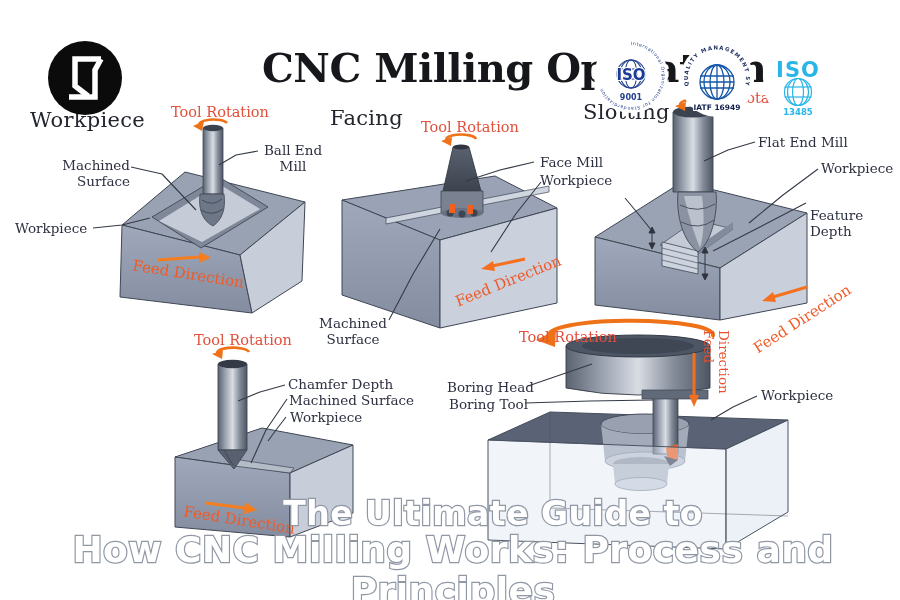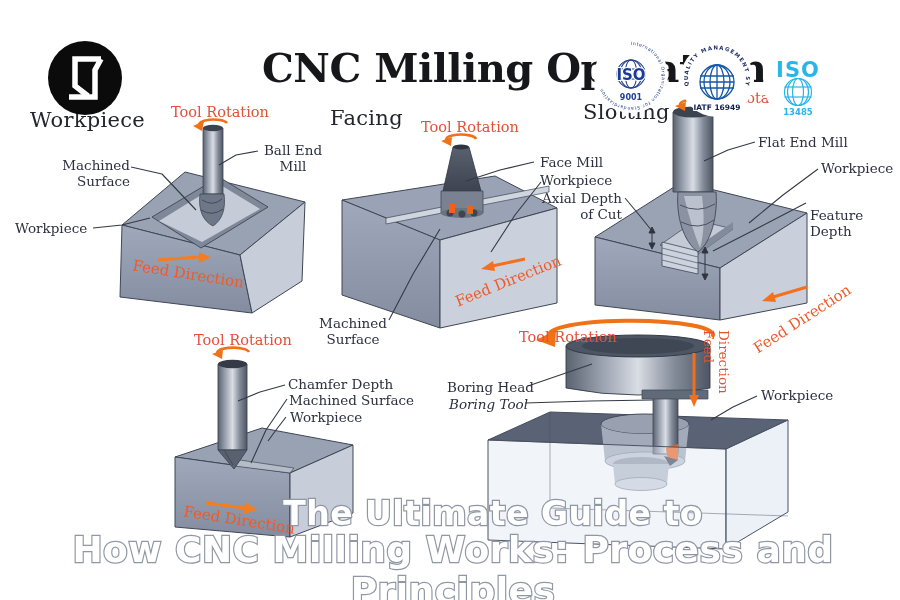--- a/index.html
+++ b/index.html
@@ -307,31 +307,30 @@
   <div class="txt lbl" style="left:540px;top:154px;white-space:nowrap;">Face Mill</div>
   <div class="txt lbl" style="left:540px;top:172px;">Workpiece</div>
   <div class="txt lbl c" style="left:312px;top:315px;width:82px;">Machined Surface</div>
   <div class="txt feed" style="left:452px;top:272px;transform:rotate(-22deg);">Feed Direction</div>
 
   <div class="txt sec" style="left:583px;top:100px;">Slotting</div>
   <div class="txt rot" style="left:700px;top:90px;z-index:4;">Tool Rotation</div>
   <div class="txt lbl" style="left:758px;top:134px;white-space:nowrap;">Flat End Mill</div>
   <div class="txt lbl" style="left:821px;top:160px;">Workpiece</div>
   <div class="txt lbl" style="left:810px;top:207px;width:60px;">Feature Depth</div>
-  <div class="txt lbl r" style="left:538px;top:190px;width:84px;">Axial Depth of Cut</div>
   <div class="txt feed" style="left:746px;top:310px;transform:rotate(-33deg);">Feed Direction</div>
 
   <div class="txt rot" style="left:194px;top:332px;">Tool Rotation</div>
   <div class="txt lbl" style="left:288px;top:376px;white-space:nowrap;">Chamfer Depth</div>
   <div class="txt lbl" style="left:289px;top:392px;white-space:nowrap;">Machined Surface</div>
   <div class="txt lbl" style="left:290px;top:409px;">Workpiece</div>
   <div class="txt feed" style="left:183px;top:511px;transform:rotate(9deg);">Feed Direction</div>
 
   <div class="txt rot" style="left:519px;top:329px;">Tool Rotation</div>
   <div class="txt lbl" style="left:447px;top:379px;white-space:nowrap;">Boring Head</div>
-  <div class="txt lbl" style="left:449px;top:396px;white-space:nowrap;font-style:italic;">Boring Tool</div>
+  <div class="txt lbl" style="left:449px;top:396px;white-space:nowrap;">Boring Tool</div>
   <div class="txt lbl" style="left:761px;top:387px;">Workpiece</div>
   <div class="txt feed vert" style="left:701px;top:330px;">Feed Direction</div>
 
   <div class="overlay" id="overlay1">The Ultimate Guide to</div>
   <div class="overlay" id="overlay2">How CNC Milling Works: Process and Principles</div>
 
 </div>
 
 </body></html>

